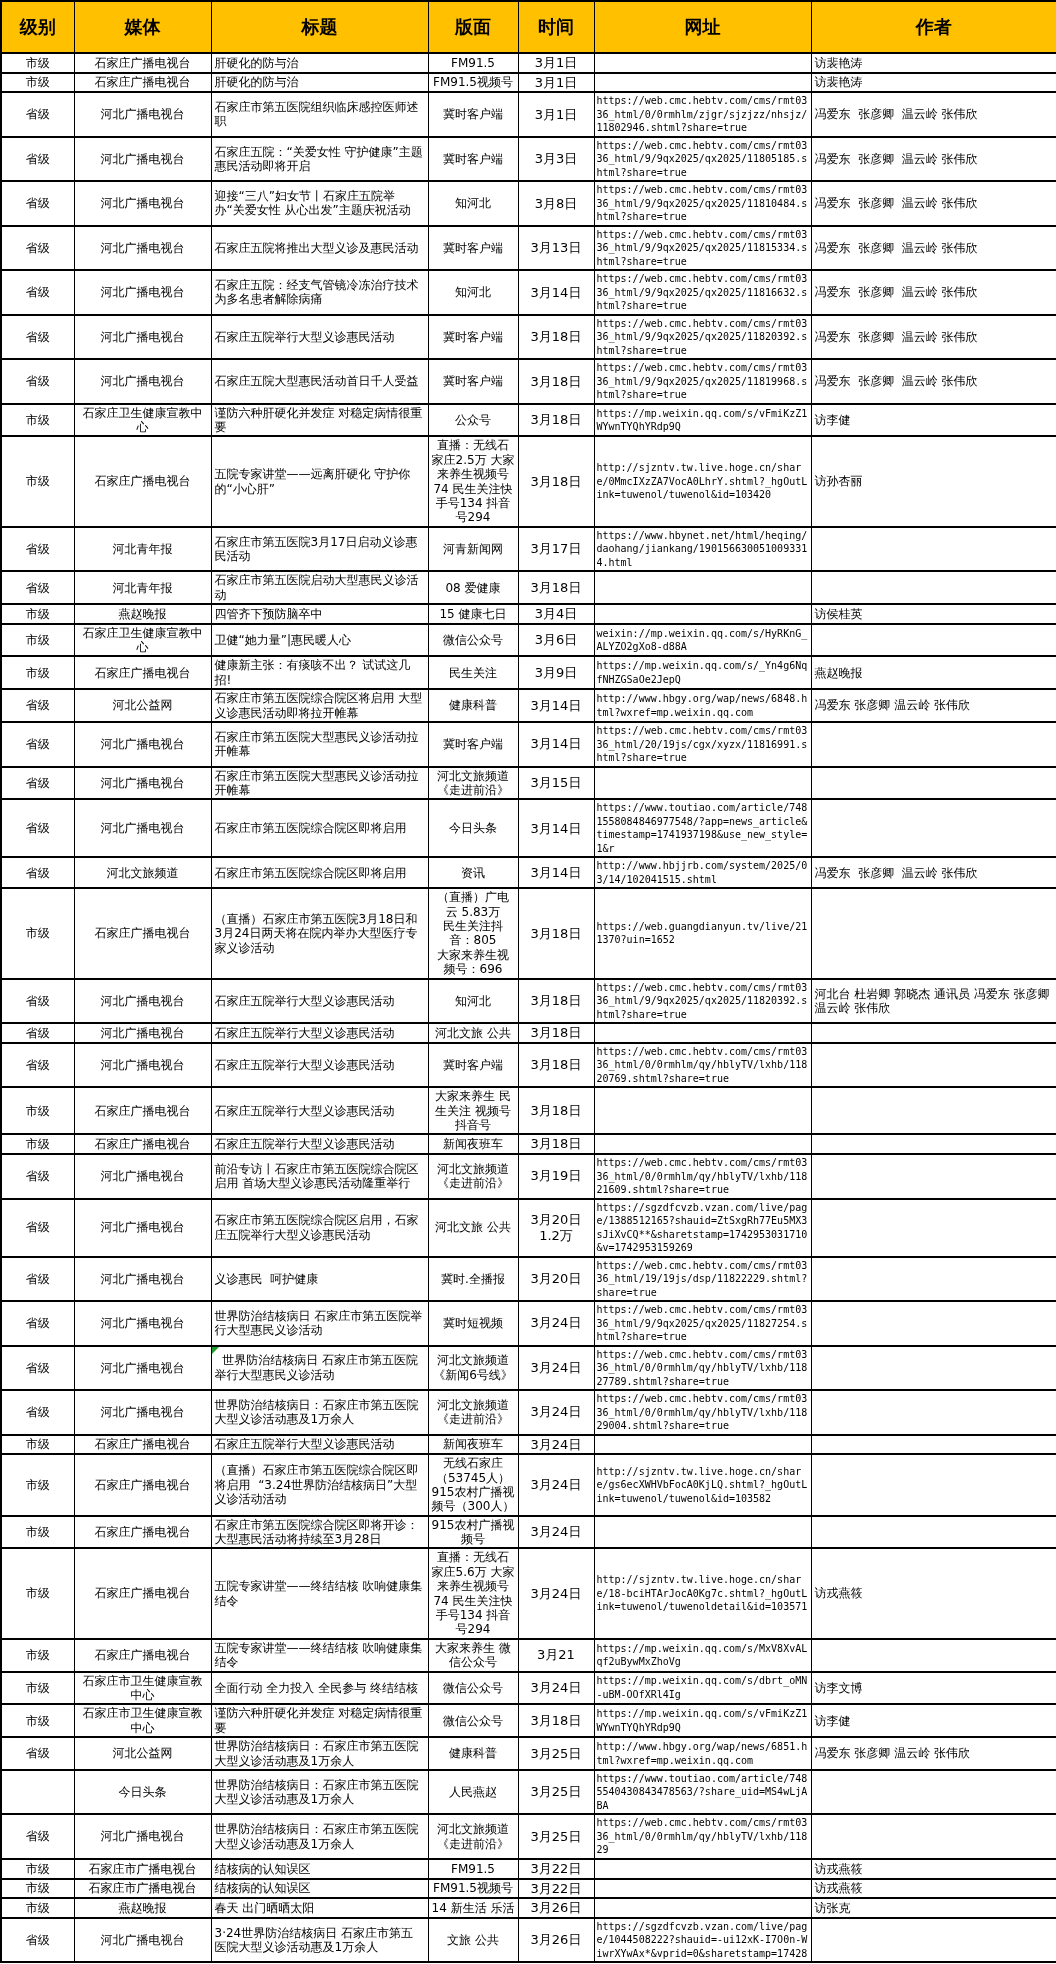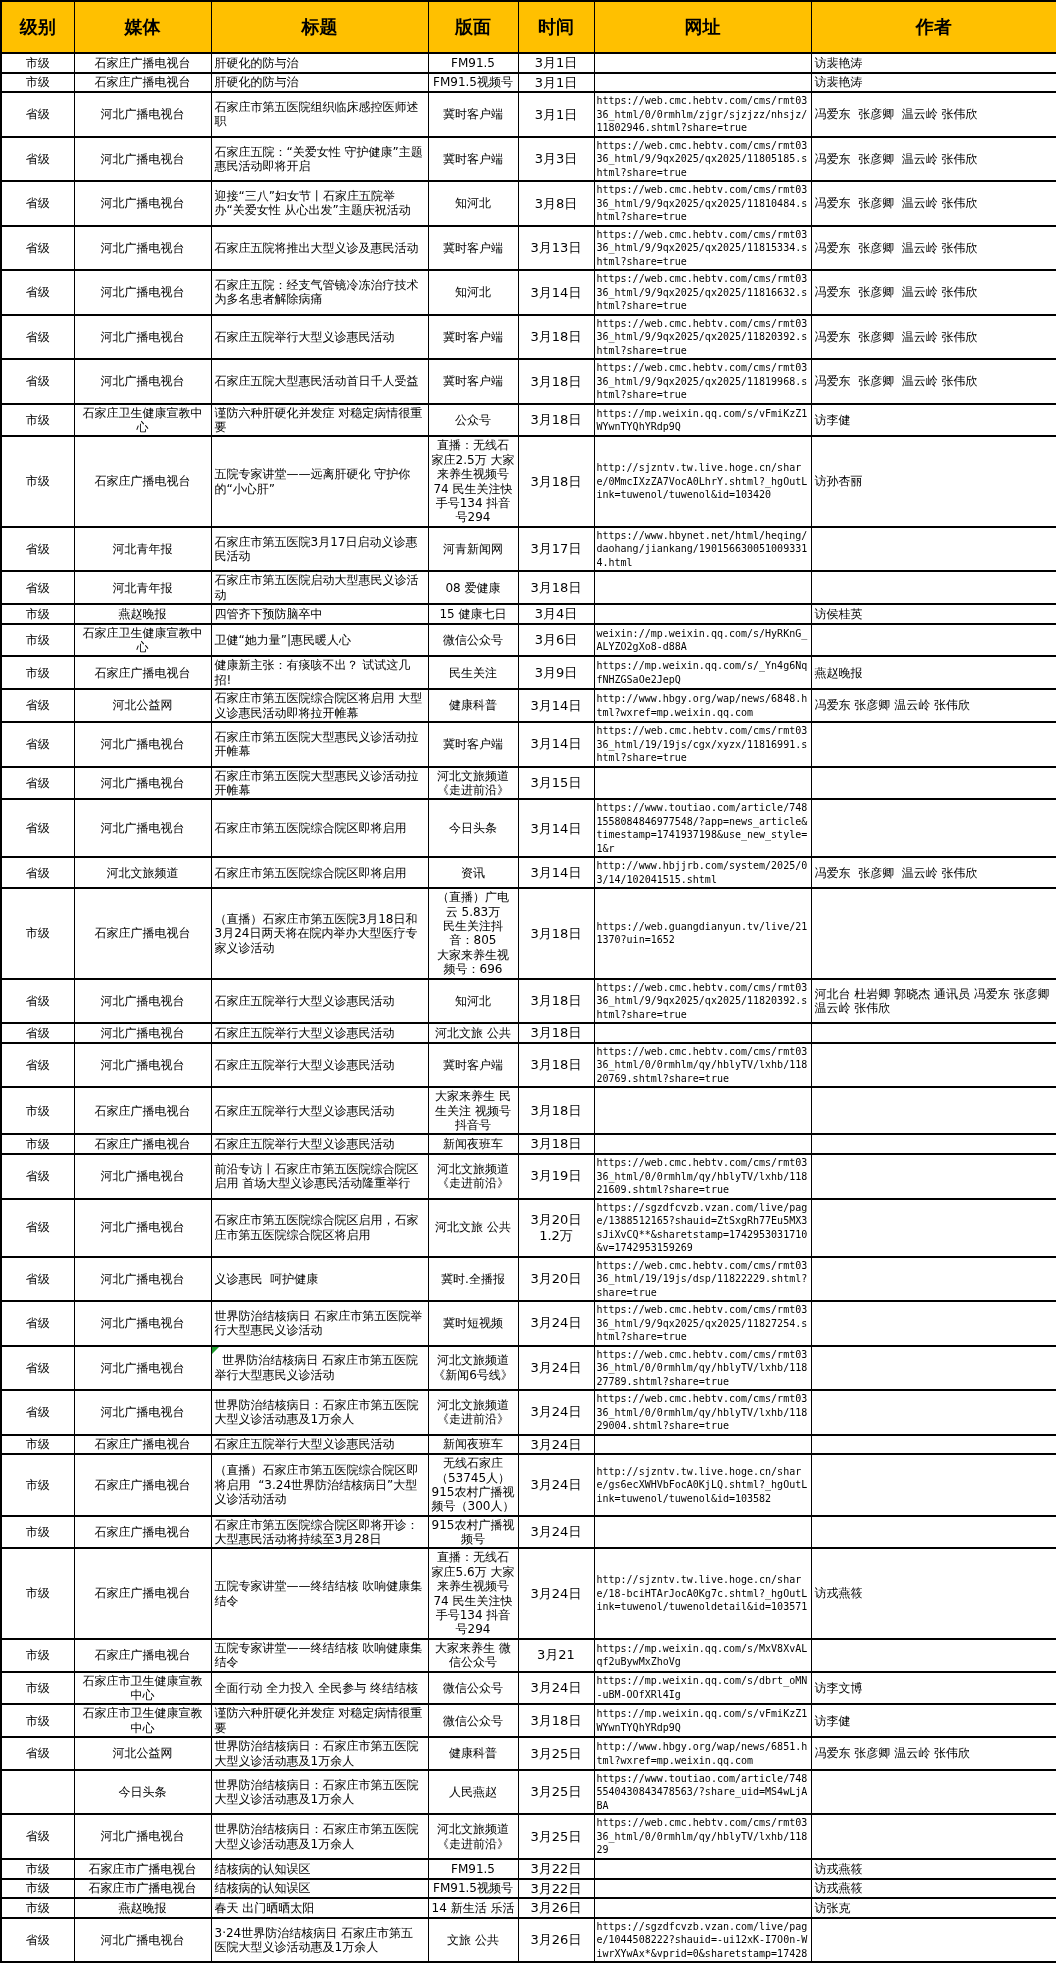--- a/index.html
+++ b/index.html
@@ -193,21 +193,21 @@
         <td class="c-date">3月14日</td>
         <td class="c-url">http://www.hbgy.org/wap/news/6848.html?wxref=mp.weixin.qq.com</td>
         <td class="c-author">冯爱东 张彦卿 温云岭 张伟欣</td>
       </tr>
       <tr>
         <td class="c-level">省级</td>
         <td class="c-media">河北广播电视台</td>
         <td class="c-title">石家庄市第五医院大型惠民义诊活动拉开帷幕</td>
         <td class="c-section">冀时客户端</td>
         <td class="c-date">3月14日</td>
-        <td class="c-url">https://web.cmc.hebtv.com/cms/rmt0336_html/19/19js/cgx/xyzx/11816991.shtml?share=true</td>
+        <td class="c-url">https://web.cmc.hebtv.com/cms/rmt0336_html/20/19js/cgx/xyzx/11816991.shtml?share=true</td>
         <td class="c-author"></td>
       </tr>
       <tr>
         <td class="c-level">省级</td>
         <td class="c-media">河北广播电视台</td>
         <td class="c-title">石家庄市第五医院大型惠民义诊活动拉开帷幕</td>
         <td class="c-section">河北文旅频道《走进前沿》</td>
         <td class="c-date">3月15日</td>
         <td class="c-url"></td>
         <td class="c-author"></td>
@@ -291,21 +291,21 @@
         <td class="c-media">河北广播电视台</td>
         <td class="c-title">前沿专访丨石家庄市第五医院综合院区启用 首场大型义诊惠民活动隆重举行</td>
         <td class="c-section">河北文旅频道《走进前沿》</td>
         <td class="c-date">3月19日</td>
         <td class="c-url">https://web.cmc.hebtv.com/cms/rmt0336_html/0/0rmhlm/qy/hblyTV/lxhb/11821609.shtml?share=true</td>
         <td class="c-author"></td>
       </tr>
       <tr>
         <td class="c-level">省级</td>
         <td class="c-media">河北广播电视台</td>
-        <td class="c-title">石家庄市第五医院综合院区启用，石家庄市第五医院综合院区将启用</td>
+        <td class="c-title">石家庄市第五医院综合院区启用，石家庄五院举行大型义诊惠民活动</td>
         <td class="c-section">河北文旅 公共</td>
         <td class="c-date">3月20日1.2万</td>
         <td class="c-url">https://sgzdfcvzb.vzan.com/live/page/1388512165?shauid=ZtSxgRh77Eu5MX3sJiXvCQ**&amp;sharetstamp=1742953031710&amp;v=1742953159269</td>
         <td class="c-author"></td>
       </tr>
       <tr>
         <td class="c-level">省级</td>
         <td class="c-media">河北广播电视台</td>
         <td class="c-title">义诊惠民  呵护健康</td>
         <td class="c-section">冀时.全播报</td>

